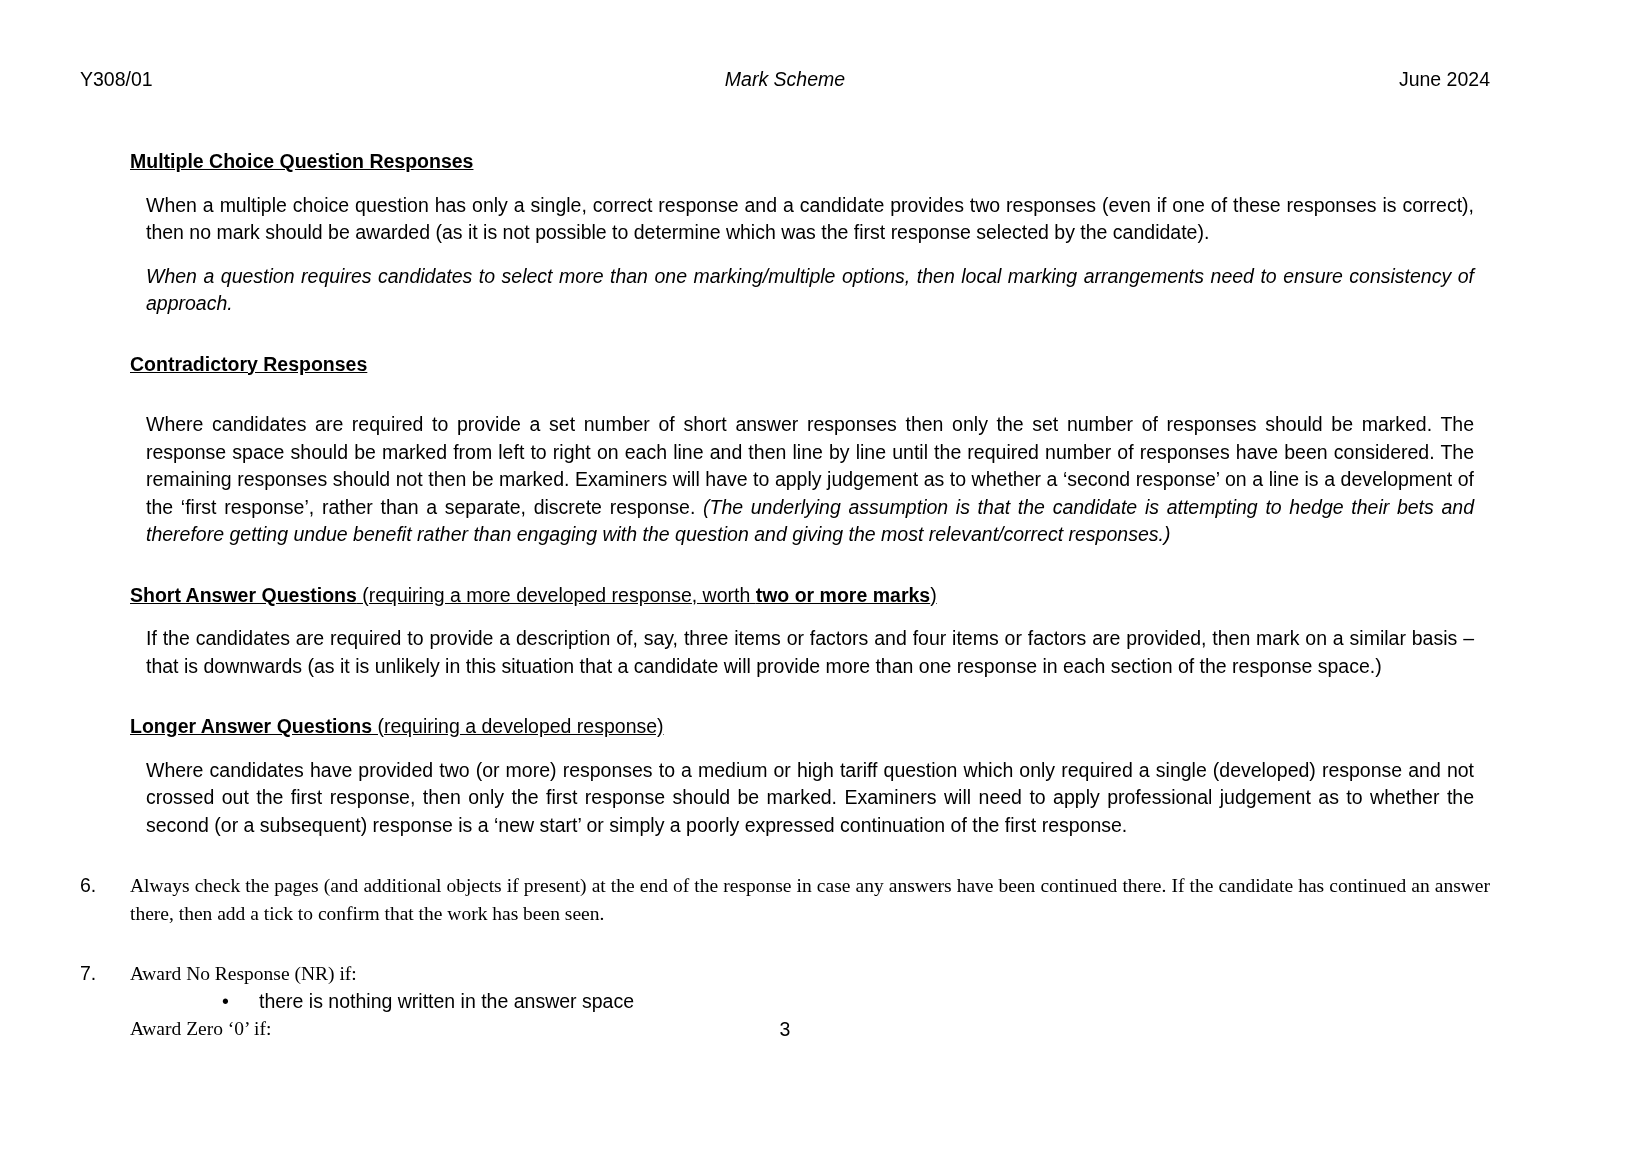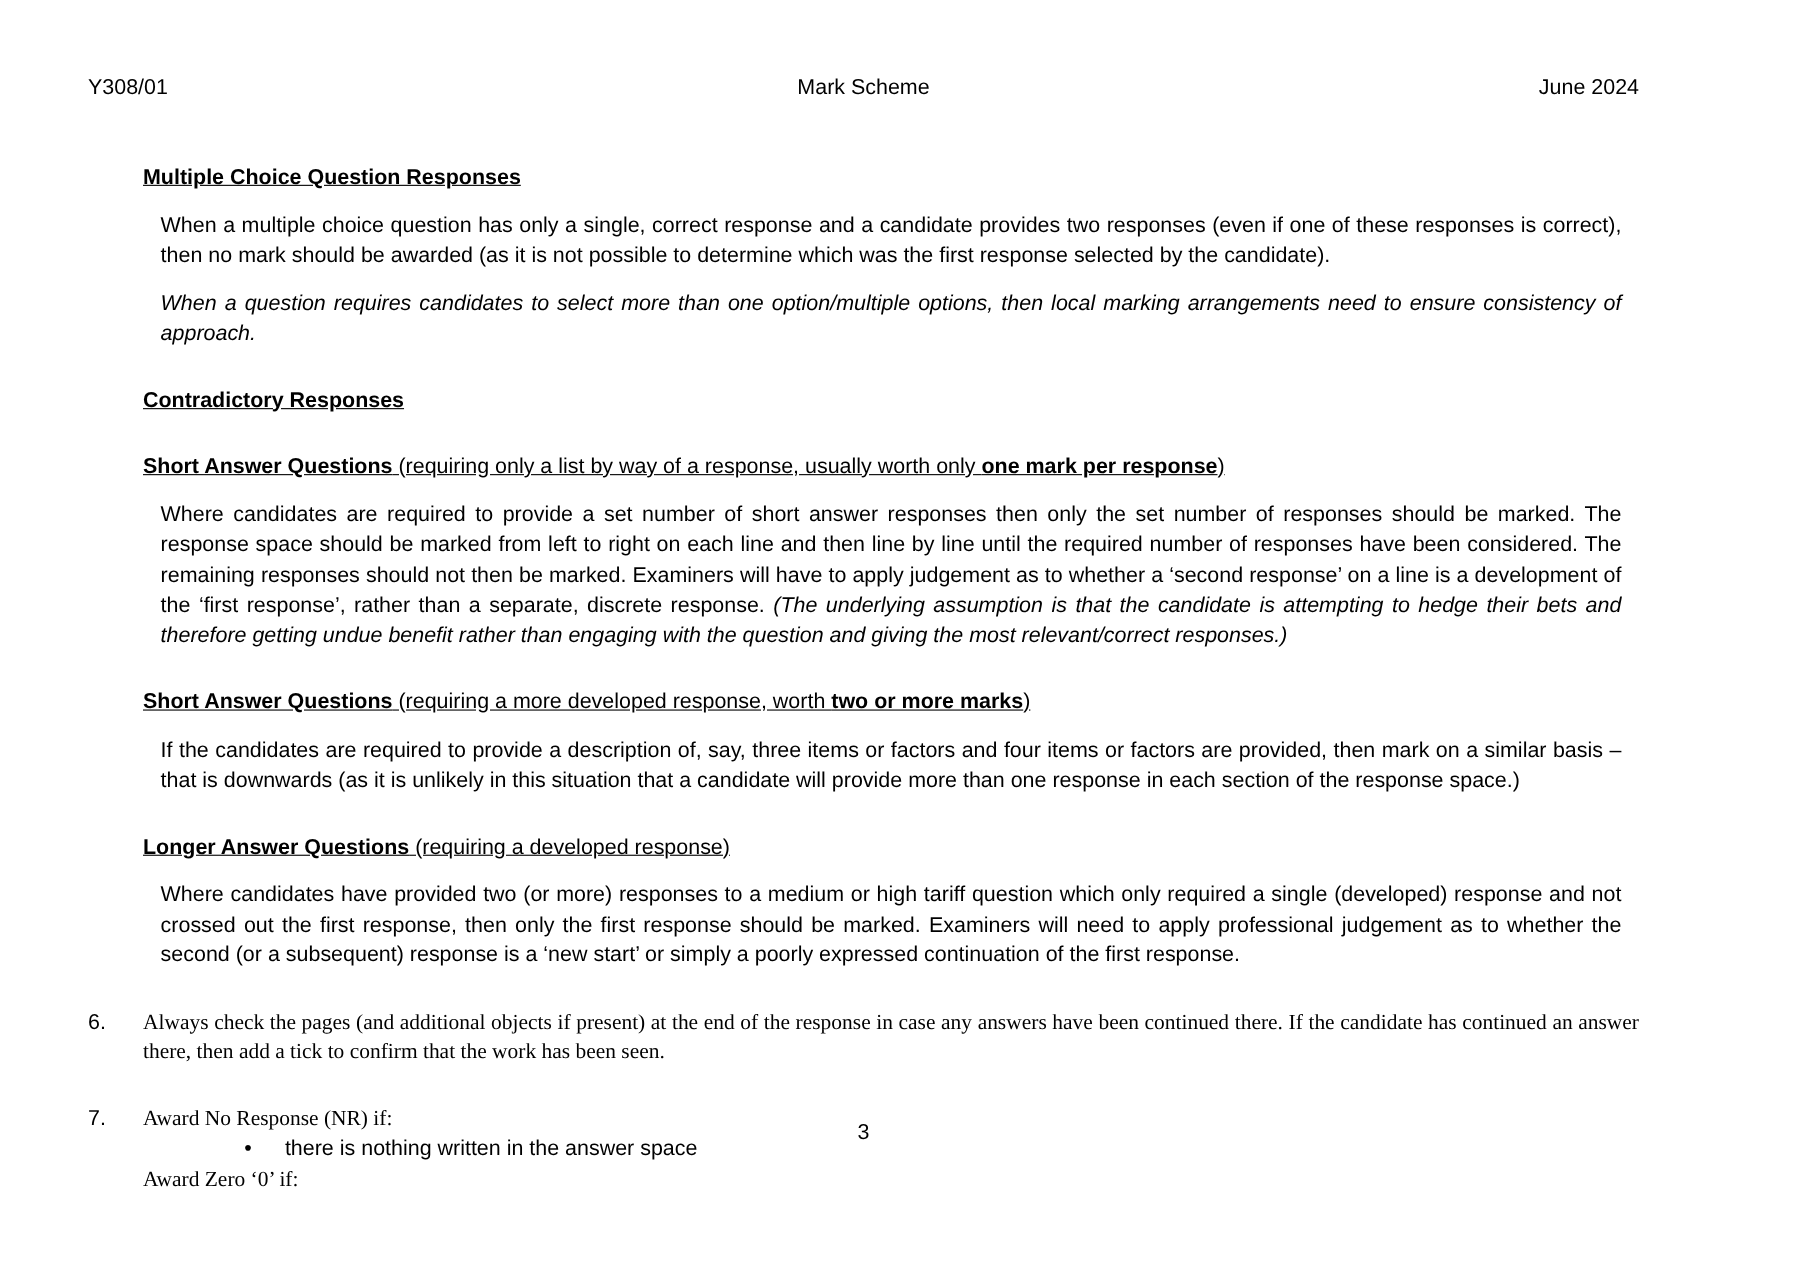--- a/index.html
+++ b/index.html
@@ -20,21 +20,21 @@
     padding-left: 12px;
   }
   .running-header {
     position: absolute;
     top: 66px;
     left: 80px;
     width: 1410px;
     height: 28px;
   }
   .rh-left   { position: absolute; left: 0; top: 0; }
-  .rh-center { position: absolute; left: 0; right: 0; top: 0; text-align: center; }
+  .rh-center { position: absolute; left: 0; right: 0; top: 0; text-align: center; font-style: italic; }
   .rh-right  { position: absolute; right: 0; top: 0; }
 
   .content {
     position: absolute;
     top: 148px;
     left: 80px;
     width: 1410px;
   }
   .body-block {
     margin-left: 50px;   
@@ -93,29 +93,28 @@
     <span class="rh-left">Y308/01</span>
     <span class="rh-center">Mark Scheme</span>
     <span class="rh-right">June 2024</span>
   </div>
 
   <div class="content">
 
     <div class="body-block">
       <p class="heading-line">Multiple Choice Question Responses</p>
       <p class="para">When a multiple choice question has only a single, correct response and a candidate provides two responses (even if one of these responses is correct), then no mark should be awarded (as it is not possible to determine which was the first response selected by the candidate).</p>
-      <p class="para italic">When a question requires candidates to select more than one option/multiple options, then local marking arrangements need to ensure consistency of approach.</p>
+      <p class="para italic">When a question requires candidates to select more than one marking/multiple options, then local marking arrangements need to ensure consistency of approach.</p>
     </div>
 
     <div class="body-block">
       <p class="heading-line">Contradictory Responses</p>
     </div>
 
     <div class="body-block">
-      <p class="heading-line"><span>Short Answer Questions</span><span class="normal"> (requiring only a list by way of a response, usually worth only </span><span>one mark per response</span><span class="normal">)</span></p>
       <p class="para"><span>Where candidates are required to provide a set number of short answer responses then only the set number of responses should be marked. The response space should be marked from left to right on each line and then line by line until the required number of responses have been considered. The remaining responses should not then be marked. Examiners will have to apply judgement as to whether a ‘second response’ on a line is a development of the ‘first response’, rather than a separate, discrete response. </span><span class="italic">(The underlying assumption is that the candidate is attempting to hedge their bets and therefore getting undue benefit rather than engaging with the question and giving the most relevant/correct responses.)</span></p>
     </div>
 
     <div class="body-block">
       <p class="heading-line"><span>Short Answer Questions</span><span class="normal"> (requiring a more developed response, worth </span><span>two or more marks</span><span class="normal">)</span></p>
       <p class="para">If the candidates are required to provide a description of, say, three items or factors and four items or factors are provided, then mark on a similar basis – that is downwards (as it is unlikely in this situation that a candidate will provide more than one response in each section of the response space.)</p>
     </div>
 
     <div class="body-block">
       <p class="heading-line"><span>Longer Answer Questions</span><span class="normal"> (requiring a developed response)</span></p>

